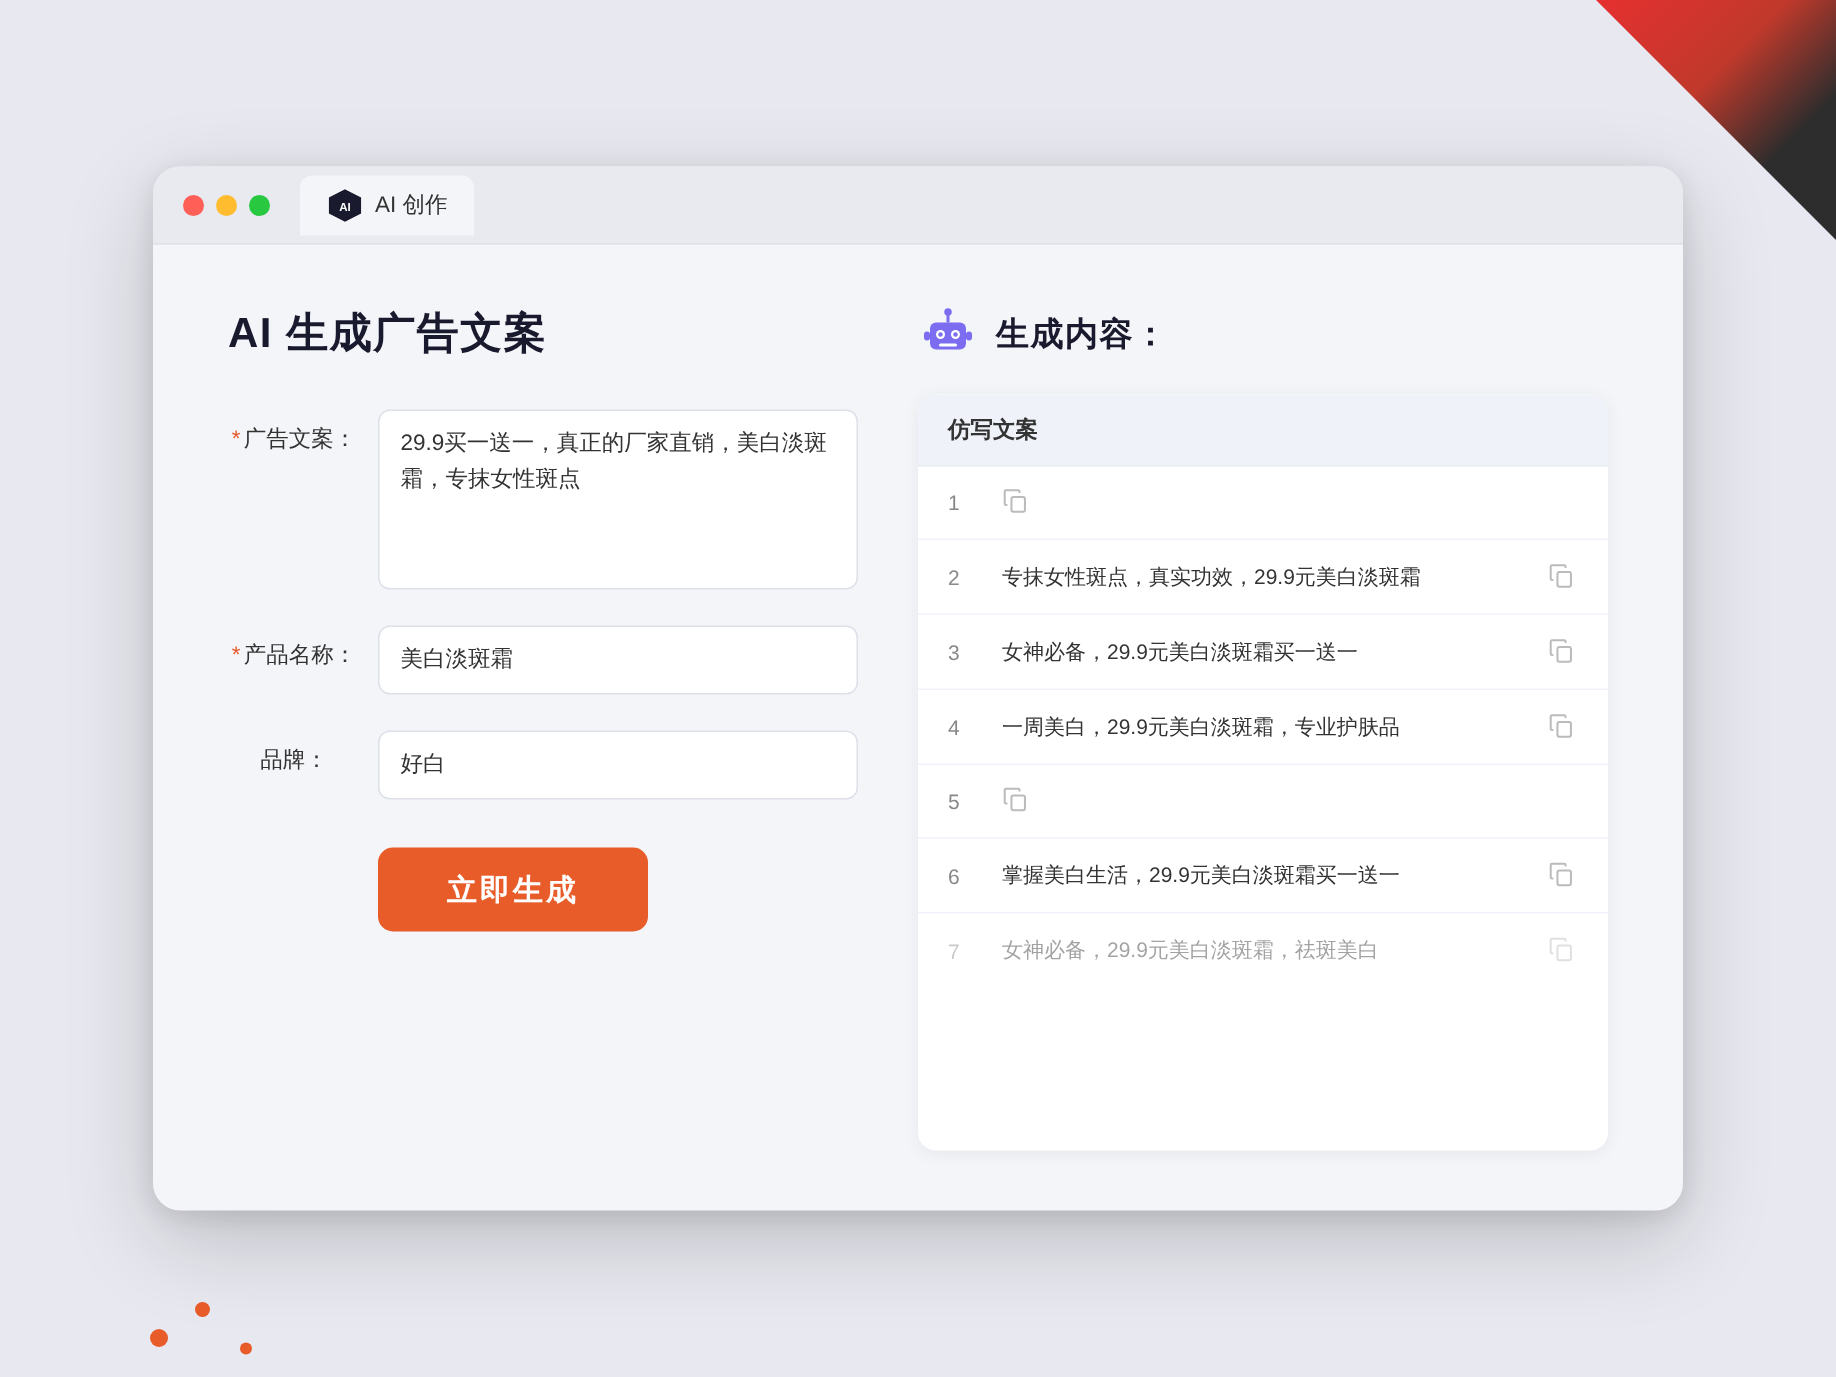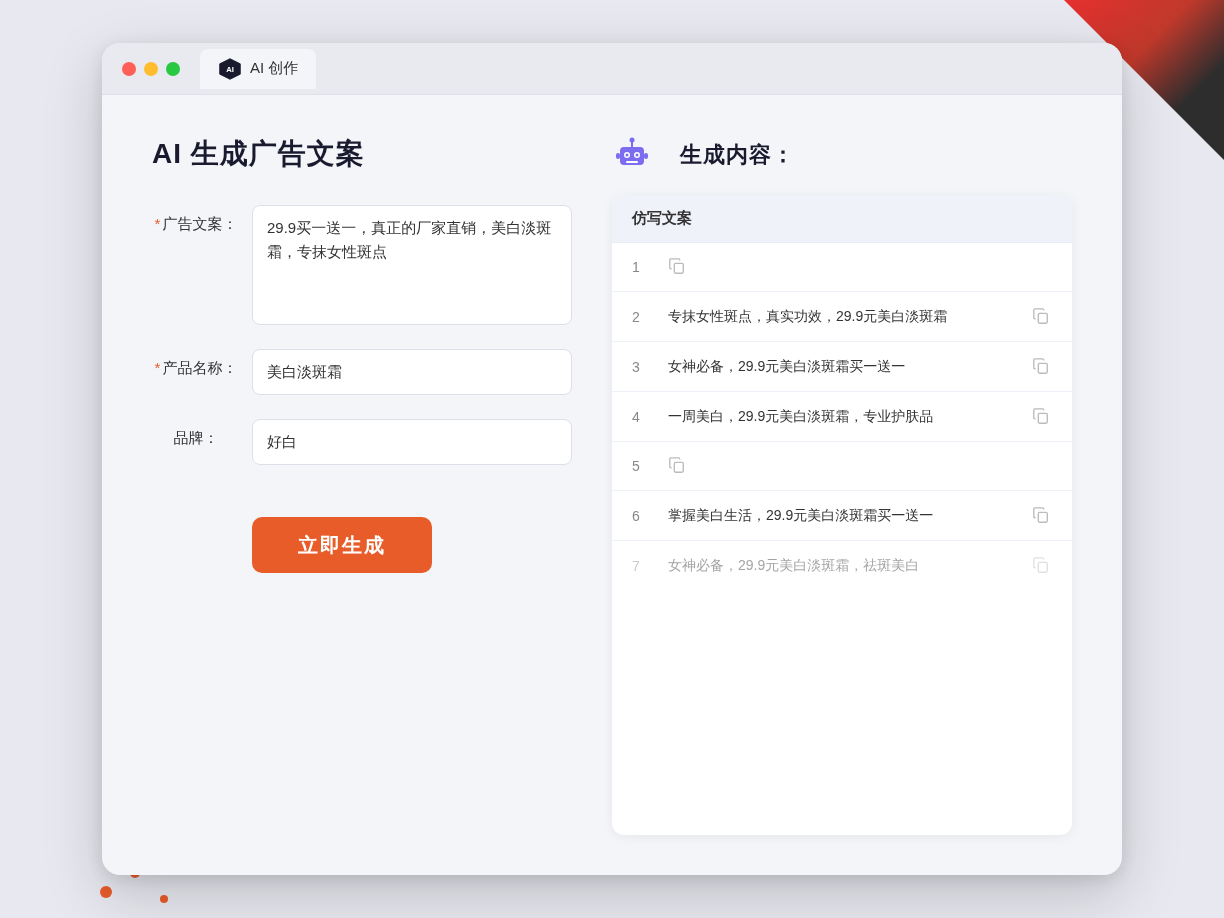--- a/index.html
+++ b/index.html
@@ -45,21 +45,21 @@
       width: 8px; height: 8px;
       background: #e85c2a;
       border-radius: 50%;
     }
 
     
     .browser-window {
       position: relative;
       z-index: 1;
       width: 1020px;
-      height: 832px;
+      height: 696px;
       background: #f4f5f9;
       border-radius: 18px;
       box-shadow: 0 20px 60px rgba(0,0,0,0.18), 0 4px 16px rgba(0,0,0,0.10);
       overflow: hidden;
       display: flex;
       flex-direction: column;
     }
 
     
     .title-bar {
@@ -161,21 +161,21 @@
       font-family: inherit;
       resize: none;
       line-height: 1.6;
     }
 
     textarea.form-input {
       height: 120px;
     }
 
     .generate-btn {
-      margin-top: 28px;
+      margin-top: 8px;
       margin-left: 100px;
       width: 180px;
       height: 56px;
       background: #e85c2a;
       border: none;
       border-radius: 10px;
       color: #fff;
       font-size: 20px;
       font-weight: 600;
       cursor: pointer;
@@ -187,21 +187,21 @@
     
     .right-panel {
       flex: 1;
       display: flex;
       flex-direction: column;
     }
 
     .right-header {
       display: flex;
       align-items: center;
-      gap: 28px;
+      gap: 12px;
       margin-bottom: 20px;
     }
 
     .robot-icon {
       width: 40px;
       height: 40px;
     }
 
     .right-title {
       font-size: 22px;

